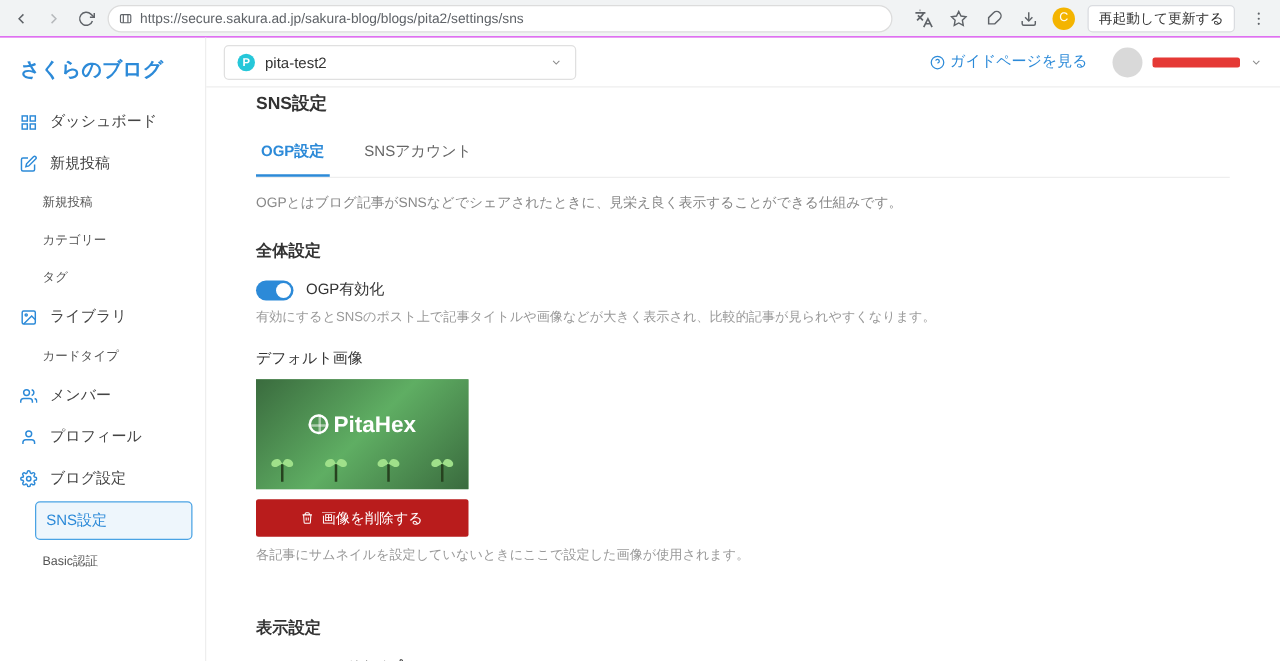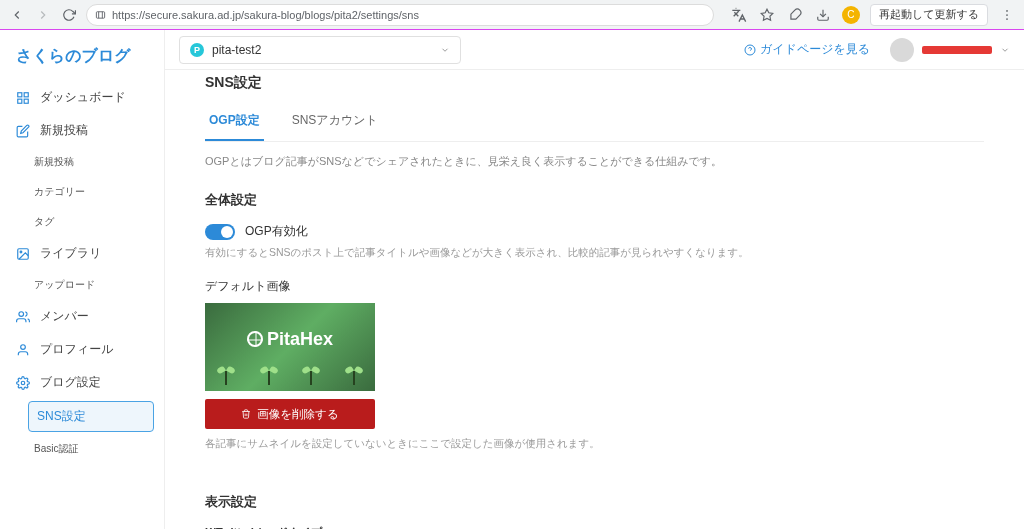--- a/index.html
+++ b/index.html
@@ -173,21 +173,21 @@
       <span class="icn">
           <svg viewBox="0 0 24 24" width="14" height="14" fill="none" stroke="currentColor" stroke-width="2">
             <rect x="3" y="3" width="18" height="18" rx="2" ry="2"></rect>
             <circle cx="8.5" cy="8.5" r="1.5"></circle>
             <polyline points="21 15 16 10 5 21"></polyline>
           </svg>
         </span>
       <span>ライブラリ</span>
     </div>
     <div class="side-item sub">
-        <span>アップロード</span>
+        <span>カードタイプ</span>
       </div>
 
     <div class="side-item side-blue">
       <span class="icn">
           <svg viewBox="0 0 24 24" width="14" height="14" fill="none" stroke="currentColor" stroke-width="2">
             <path d="M17 21v-2a4 4 0 0 0-4-4H5a4 4 0 0 0-4 4v2"></path>
             <circle cx="9" cy="7" r="4"></circle>
             <path d="M23 21v-2a4 4 0 0 0-3-3.87"></path>
             <path d="M16 3.13a4 4 0 0 1 0 7.75"></path>
           </svg>

